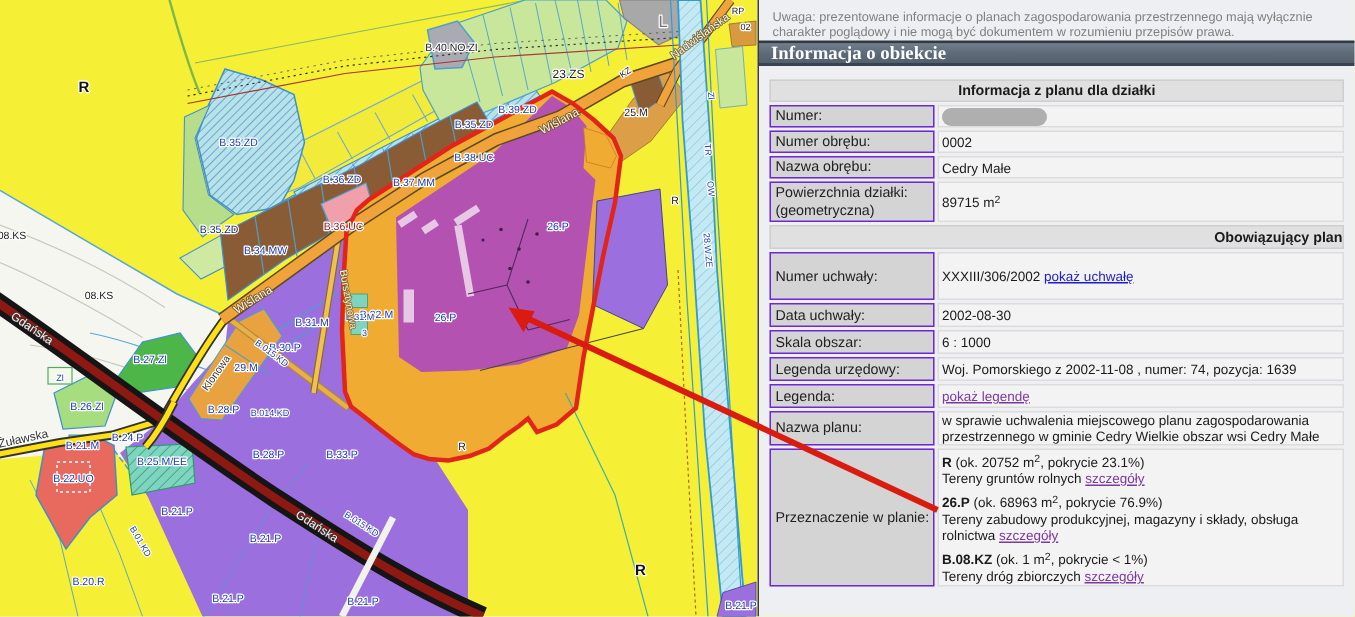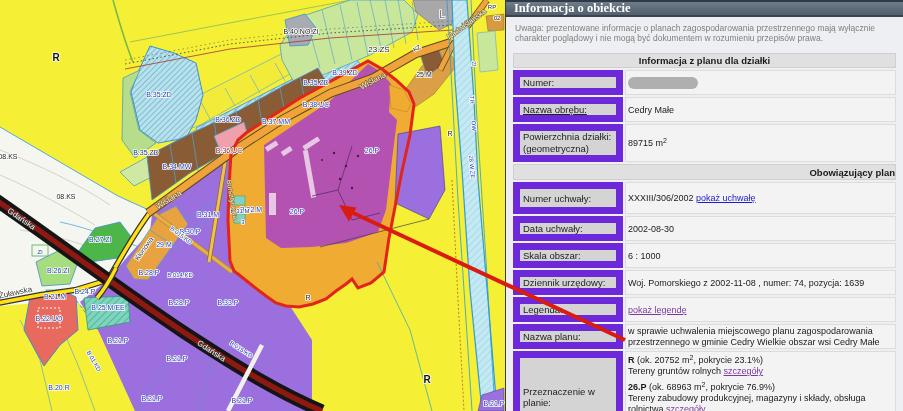--- a/index.html
+++ b/index.html
@@ -5,21 +5,21 @@
   html,body{margin:0;padding:0;}
   #wrap{position:relative;width:903px;height:411px;overflow:hidden;background:#EDEFF2;font-family:"Liberation Sans",sans-serif;}
   #map{position:absolute;left:0;top:0;width:505px;height:411px;}
   #panel{position:absolute;left:505px;top:0;width:398px;height:411px;background:#EDEFF2;border-left:1px solid #3c3c3c;}
   #titlebar{height:13px;background:linear-gradient(#6e7c8c,#5c6a78 55%,#535f6c);border-top:2px solid #303a45;border-bottom:2px solid #394350;position:relative;}
   #titlebar span{position:absolute;left:8px;top:0px;color:#fff;font-family:"Liberation Serif",serif;font-weight:bold;font-size:12.5px;line-height:13px;}
   #warn{color:#7f7f7f;font-size:8.5px;line-height:10.5px;margin:5.5px 8px 0 9px;height:21px;}
   table{border-collapse:separate;border-spacing:2px;margin-left:5px;margin-top:7.5px;width:387px;table-layout:fixed;}
   td{font-size:9px;color:#1a1a1a;vertical-align:middle;box-sizing:border-box;}
   td.h{background:#e0e0e0;border:1px solid #cfcfcf;text-align:center;font-weight:bold;font-size:9.5px;padding:0;}
-  td.l{background:#d4d4d4;border:7px solid #6d28d9;padding:0 1px 0 3px;font-size:9.5px;color:#222;}
+  td.l{background:#d4d4d4;border:1px solid #6d28d9;padding:0 1px 0 3px;font-size:9.5px;color:#222;}
   td.v{background:#f3f3f3;border:1px solid #dcdcdc;padding:0 2px 0 2px;}
   a.blue{color:#1d1dcb;text-decoration:underline;}
   a.purp{color:#7b3a9e;text-decoration:underline;}
   sup{font-size:7px;line-height:0;vertical-align:baseline;position:relative;top:-3px;}
   .blob{display:inline-block;width:70px;height:12px;background:#afafaf;border-radius:6px;vertical-align:middle;}
   b{font-weight:bold;}
 </style>
 </head>
 <body>
 <div id="wrap">
@@ -239,39 +239,43 @@
 <text x="468" y="26" font-size="7.5" fill="#f5f5f5" stroke="#7a6a30" stroke-width="1.2" transform="rotate(-36 468 26)">Nadwiślańska</text>
 <text x="230" y="200" font-size="7" fill="#f0f0f0" stroke="#8a6a20" stroke-width="1.1" transform="rotate(80 230 200)">Bursztynowa</text>
 <text x="20" y="221" font-size="8" fill="#f5f5f5" stroke="#333" stroke-width="1" transform="rotate(34 20 221)">Gdańska</text>
 <text x="210" y="353" font-size="8" fill="#f5f5f5" stroke="#333" stroke-width="1" transform="rotate(33 210 353)">Gdańska</text>
 <text x="16" y="295" font-size="8" fill="#333" transform="rotate(-12 16 295)">Żuławska</text>
 <text x="146" y="250" font-size="7" fill="#333" transform="rotate(-55 146 250)">Klonowa</text>
 </g>
 </svg>
 </div>
 <div id="panel">
+  <div id="warn">Uwaga: prezentowane informacje o planach zagospodarowania przestrzennego mają wyłącznie<br>charakter poglądowy i nie mogą być dokumentem w rozumieniu przepisów prawa.</div>
   <div id="titlebar">
         <span>Informacja o obiekcie</span>
       </div>
-  <div id="warn">Uwaga: prezentowane informacje o planach zagospodarowania przestrzennego mają wyłącznie<br>charakter poglądowy i nie mogą być dokumentem w rozumieniu przepisów prawa.</div>
   <table>
     <colgroup>
           <col style="width:110px;">
           <col style="width:271px;">
     </colgroup>
         <tbody>
           <tr>
             <td class="h" colspan="2" style="height:15px;">Informacja z planu dla działki</td>
           </tr>
     <tr>
             <td class="l" style="height:15px;">Numer:</td>
             <td class="v"><span class="blob"></span></td>
           </tr>
     <tr>
-            <td class="l" style="height:15px;text-decoration:underline;">Nazwa obrębu:</td>
+            <td class="l" style="height:15px;">Numer obrębu:</td>
+            <td class="v">0002</td>
+          </tr>
+    <tr>
+            <td class="l" style="height:15px;">Nazwa obrębu:</td>
             <td class="v">Cedry Małe</td>
           </tr>
     <tr>
             <td class="l" style="height:27px;line-height:12px;">Powierzchnia działki:<br>(geometryczna)</td>
             <td class="v">89715 m<sup>2</sup></td>
           </tr>
     <tr>
             <td class="h" colspan="2" style="height:16px;text-align:right;">Obowiązujący plan</td>
           </tr>
     <tr>
@@ -280,21 +284,21 @@
           </tr>
     <tr>
             <td class="l" style="height:16px;">Data uchwały:</td>
             <td class="v">2002-08-30</td>
           </tr>
     <tr>
             <td class="l" style="height:16px;">Skala obszar:</td>
             <td class="v">6 : 1000</td>
           </tr>
     <tr>
-            <td class="l" style="height:16px;">Dziennik urzędowy:</td>
+            <td class="l" style="height:16px;">Legenda urzędowy:</td>
             <td class="v">Woj. Pomorskiego z 2002-11-08 , numer: 74, pozycja: 1639</td>
           </tr>
     <tr>
             <td class="l" style="height:16px;">Legenda:</td>
             <td class="v"><a class="purp">pokaż legendę</a></td>
           </tr>
     <tr>
             <td class="l" style="height:20px;">Nazwa planu:</td>
             <td class="v" style="line-height:10.5px;">w sprawie uchwalenia miejscowego planu zagospodarowania przestrzennego w gminie Cedry Wielkie obszar wsi Cedry Małe</td>
           </tr>

